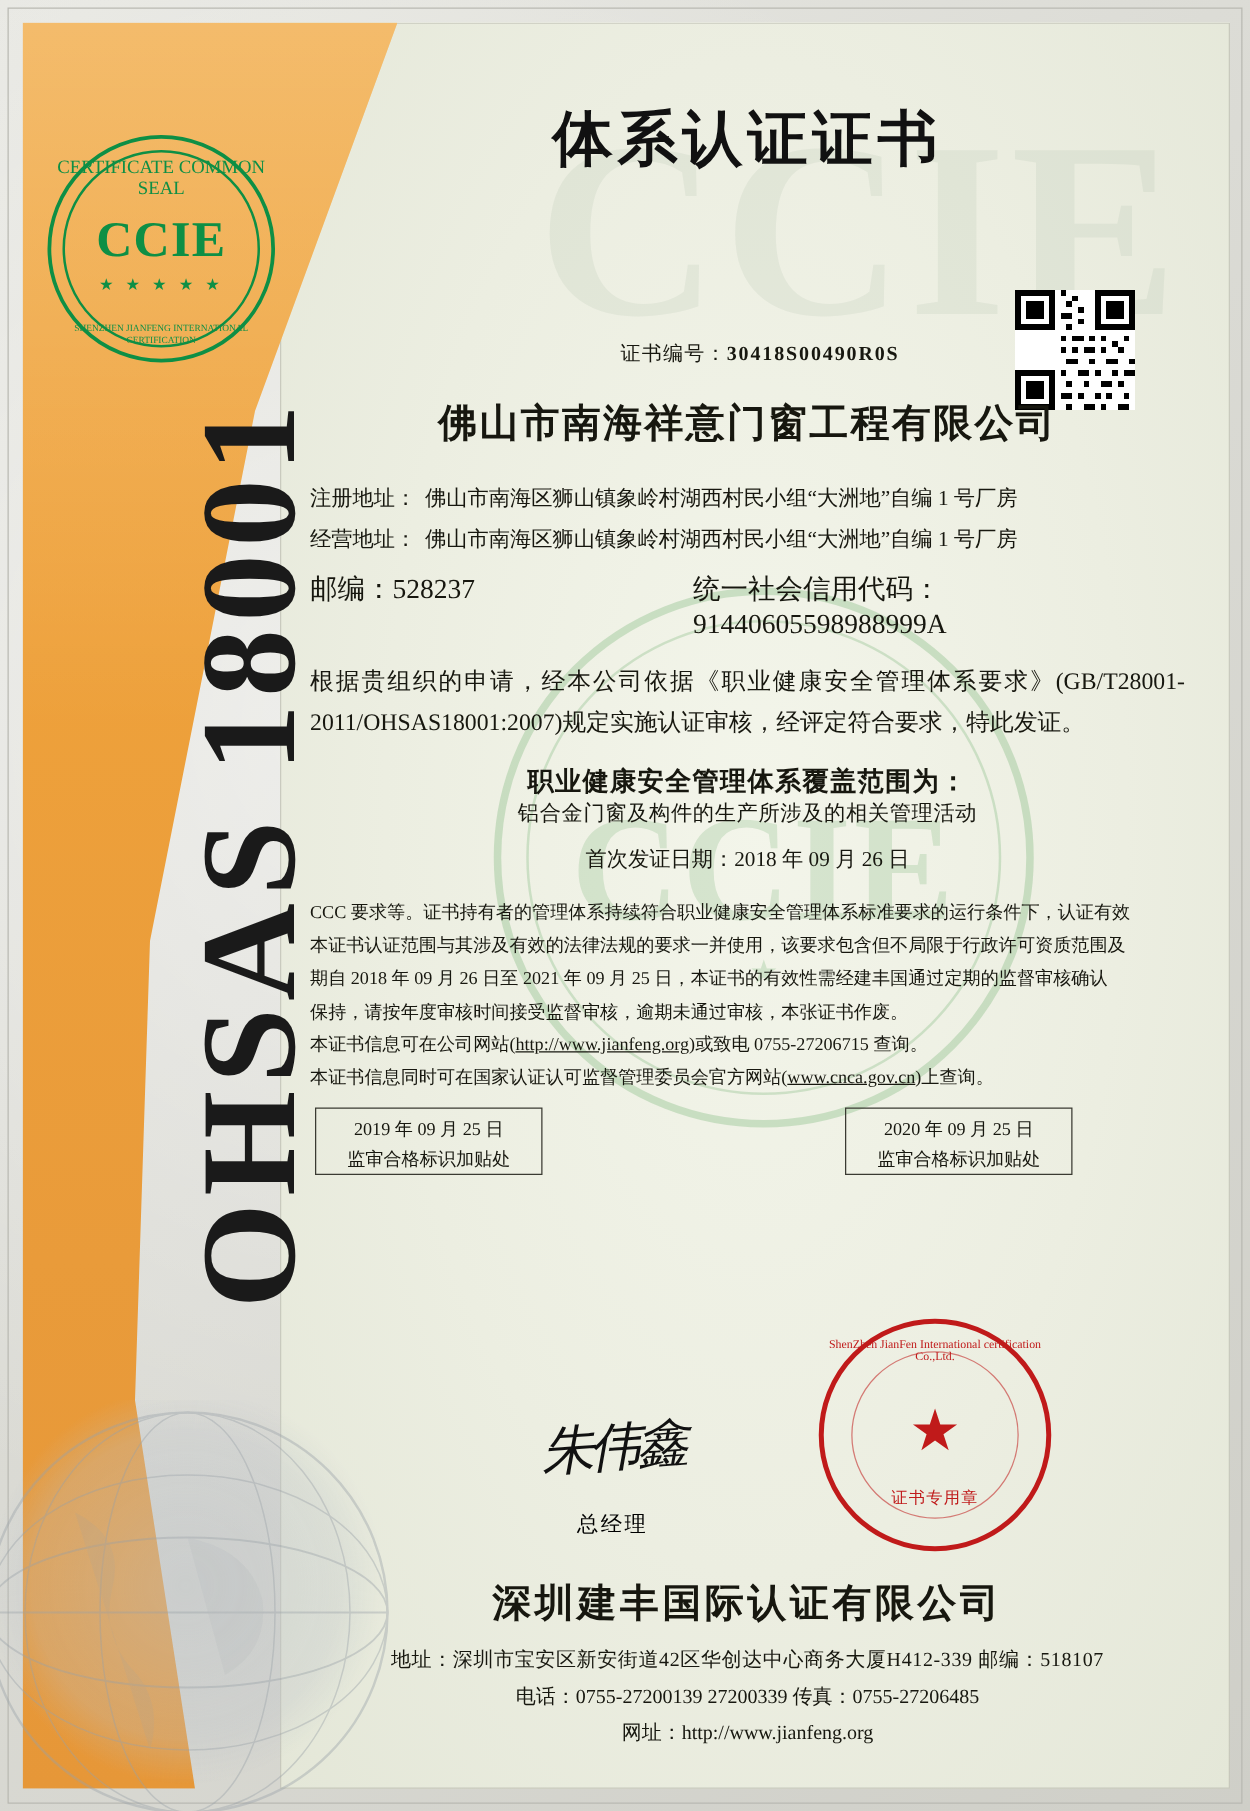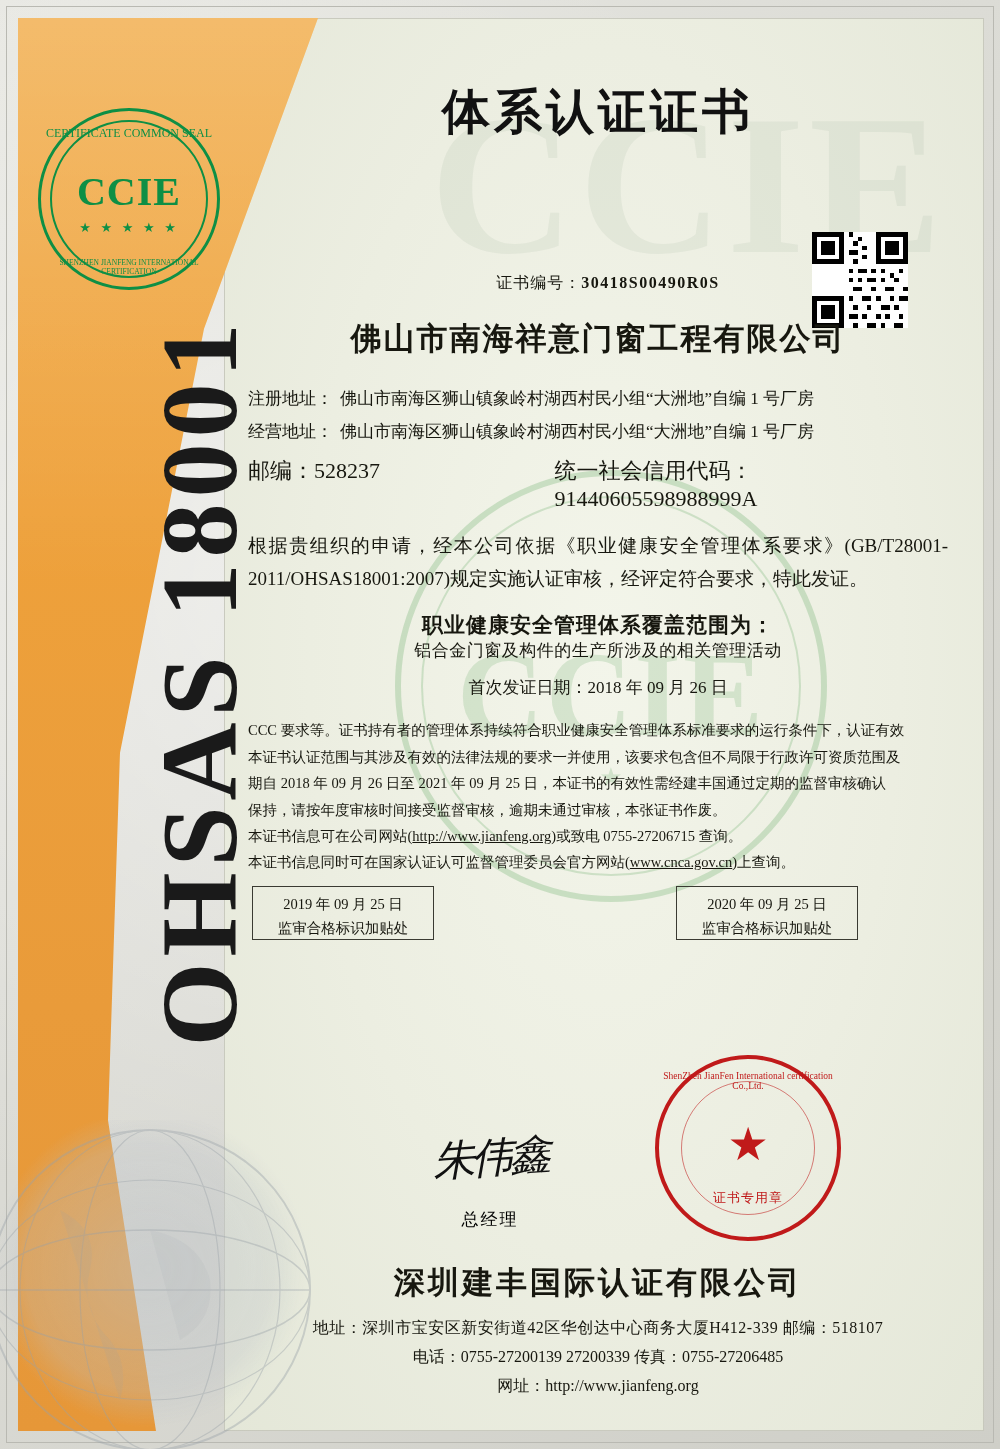--- a/index.html
+++ b/index.html
@@ -84,21 +84,21 @@
     position:absolute;left:0;right:0;top:60px;text-align:center;
     font-family:"Liberation Serif", serif;
     font-weight:bold;font-size:40px;color:#0e8f45;letter-spacing:1px;
   }
   .seal .stars{
     position:absolute;left:0;right:0;top:112px;text-align:center;
     color:#0e8f45;font-size:13px;letter-spacing:3px;
   }
   .seal .arc-top, .seal .arc-bottom{
     position:absolute;left:0;right:0;text-align:center;
-    font-size:12px;color:#0e8f45;font-family:"Liberation Serif", serif;
+    font-size:15px;color:#0e8f45;font-family:"Liberation Serif", serif;
   }
   .seal .arc-top{top:18px;}
   .seal .arc-bottom{bottom:14px;font-size:7.5px;}
 
   
   .watermark{
     position:absolute;left:395px;top:470px;width:420px;height:420px;
     border-radius:50%;
     border:6px solid rgba(110,175,110,.30);
     pointer-events:none;

